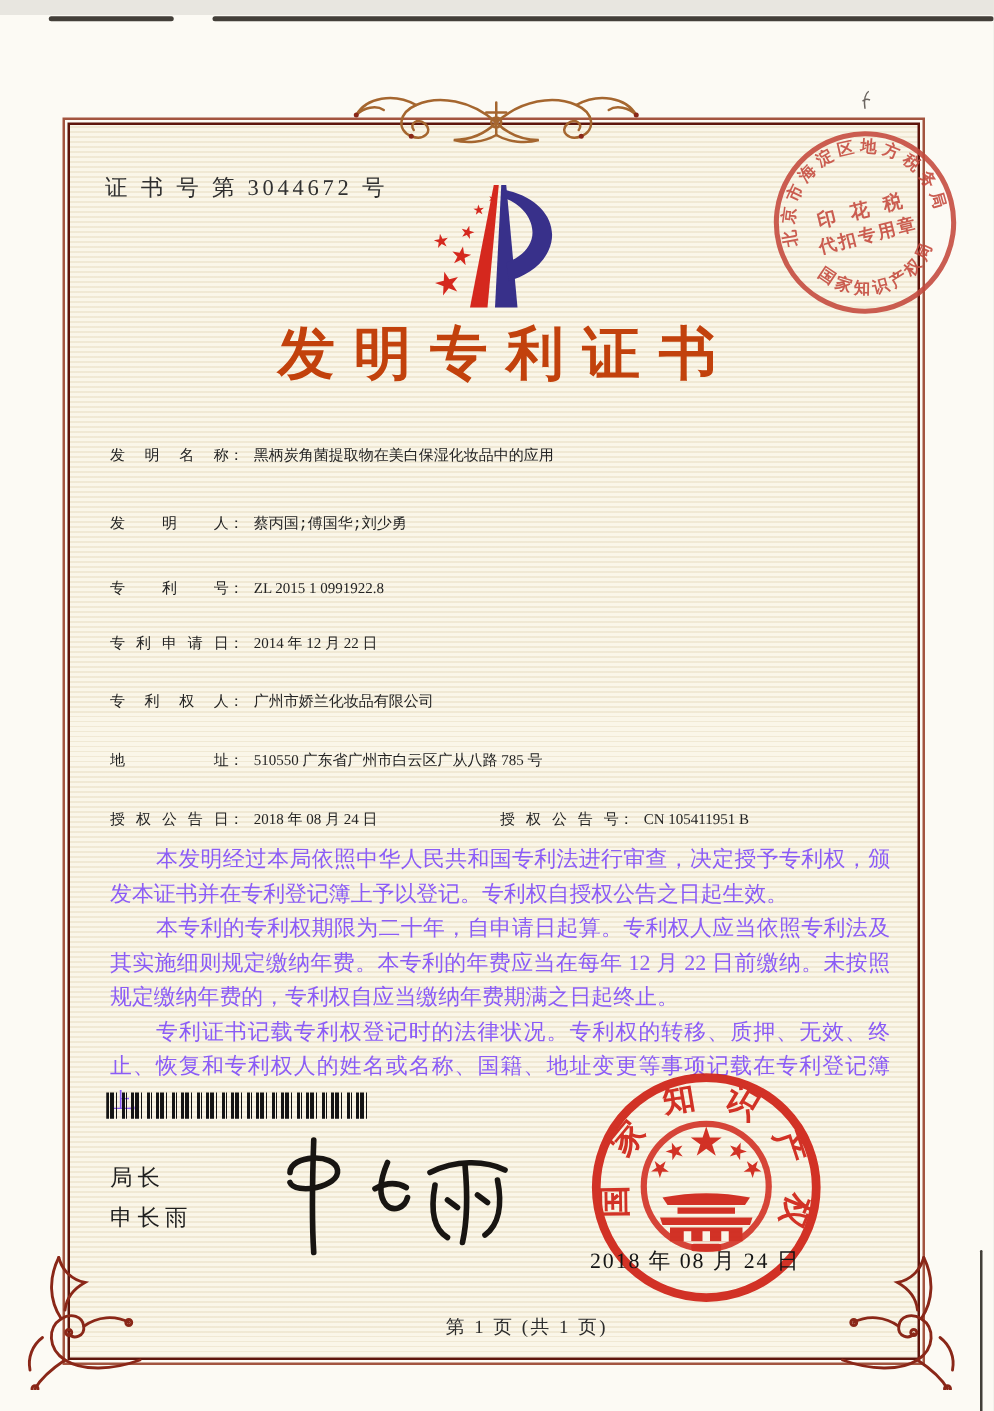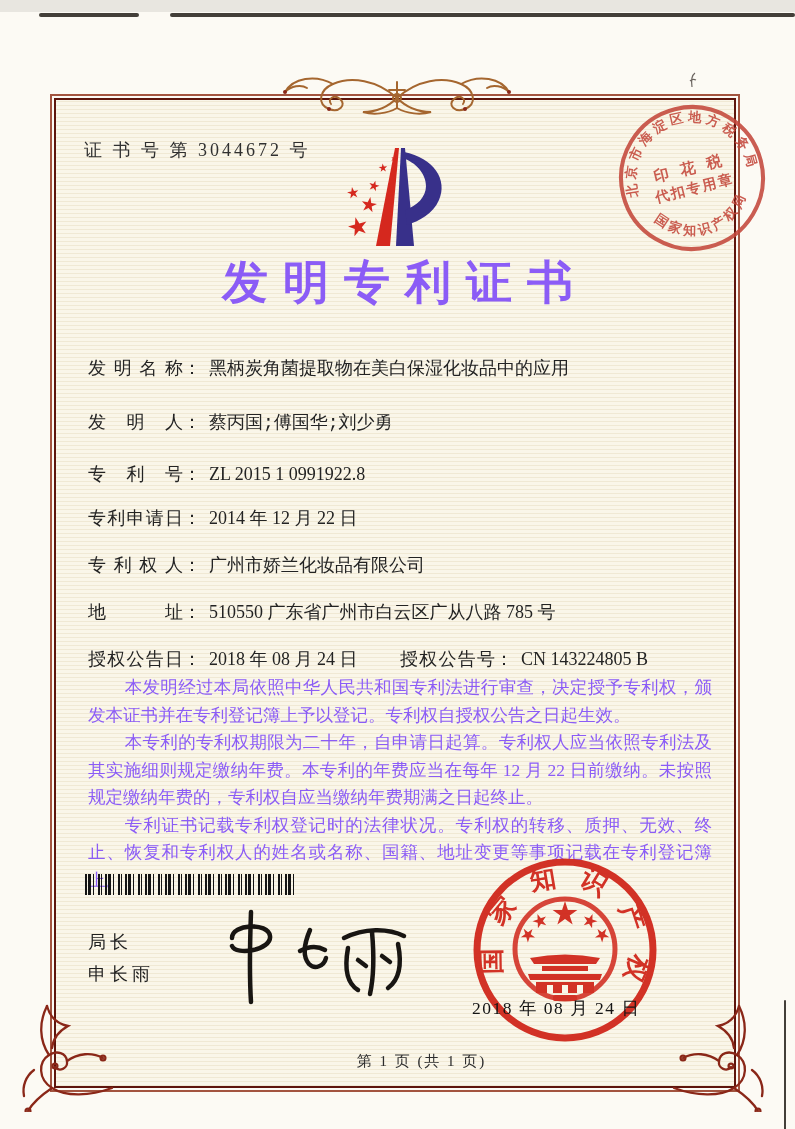--- a/index.html
+++ b/index.html
@@ -15,22 +15,22 @@
     border:2px solid #a3543f;z-index:0;}
   .frame-inner{position:absolute;inset:2px;border:2px solid #5e150c;
     background:
       repeating-linear-gradient(0deg, rgba(215,198,158,.28) 0 1px, rgba(0,0,0,0) 1px 4px),
       #faf6e9;}
   .orn{position:absolute;z-index:2;}
   
   .cert-no{position:absolute;left:84px;top:126px;font-size:18px;letter-spacing:3px;color:#303030;z-index:2;}
   .logo{position:absolute;left:338px;top:136px;width:120px;height:100px;z-index:2;}
   .title{position:absolute;left:0;top:240px;width:100%;text-align:center;
-    font-size:46px;font-weight:bold;letter-spacing:15px;text-indent:15px;color:#8b5cf6;z-index:2;}
-  .row{position:absolute;left:88px;width:630px;font-size:18px;color:#232323;z-index:2;white-space:nowrap;}
+    font-size:46px;font-weight:bold;letter-spacing:15px;text-indent:15px;color:#c2410c;z-index:2;}
+  .row{position:absolute;left:88px;width:630px;font-size:12px;color:#232323;z-index:2;white-space:nowrap;}
   .lbl{display:inline-block;width:95px;text-align:justify;text-align-last:justify;vertical-align:top;}
   .cln{display:inline-block;margin:0 2px 0 0;}
   .val{margin-left:6px;}
   .col2{position:absolute;left:312px;top:0;white-space:nowrap;}
   .body-text{position:absolute;left:88px;top:662px;width:624px;z-index:2;
     font-size:17.5px;line-height:27.5px;color:#8b5cf6;text-align:justify;}
   .body-text p{margin:0;text-indent:2.1em;}
   .barcode{position:absolute;left:85px;top:862px;width:212px;height:21px;z-index:2;
     background:repeating-linear-gradient(90deg,
       #141414 0 2px,rgba(0,0,0,0) 2px 3px,
@@ -151,21 +151,21 @@
   </div>
   <div class="row" style="top:541px;">
     <span class="lbl">专利权人</span><span class="cln">：</span><span class="val">广州市娇兰化妆品有限公司</span>
   </div>
   <div class="row" style="top:588px;">
     <span class="lbl">地址</span><span class="cln">：</span><span class="val">510550 广东省广州市白云区广从八路 785 号</span>
   </div>
   <div class="row" style="top:635px;">
     <span class="lbl">授权公告日</span><span class="cln">：</span><span class="val">2018 年 08 月 24 日</span>
     <span class="col2">
-      <span class="lbl">授权公告号</span><span class="cln">：</span><span class="val">CN 143224805 B</span>
+      <span class="lbl">授权公告号</span><span class="cln">：</span><span class="val">CN 105411951 B</span>
     </span>
   </div>
 
   <div class="body-text">
     <p>本发明经过本局依照中华人民共和国专利法进行审查，决定授予专利权，颁发本证书并在专利登记簿上予以登记。专利权自授权公告之日起生效。</p>
     <p>本专利的专利权期限为二十年，自申请日起算。专利权人应当依照专利法及其实施细则规定缴纳年费。本专利的年费应当在每年 12 月 22 日前缴纳。未按照规定缴纳年费的，专利权自应当缴纳年费期满之日起终止。</p>
     <p>专利证书记载专利权登记时的法律状况。专利权的转移、质押、无效、终止、恢复和专利权人的姓名或名称、国籍、地址变更等事项记载在专利登记簿上。</p>
   </div>
 
   <div class="barcode"></div>

